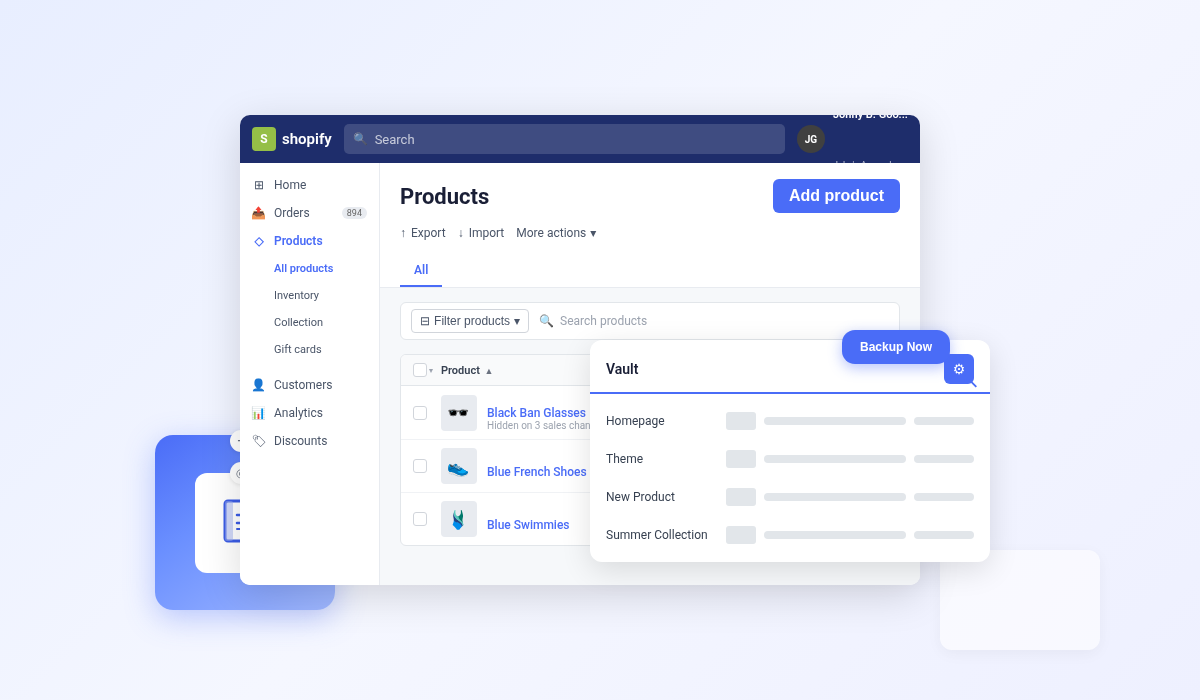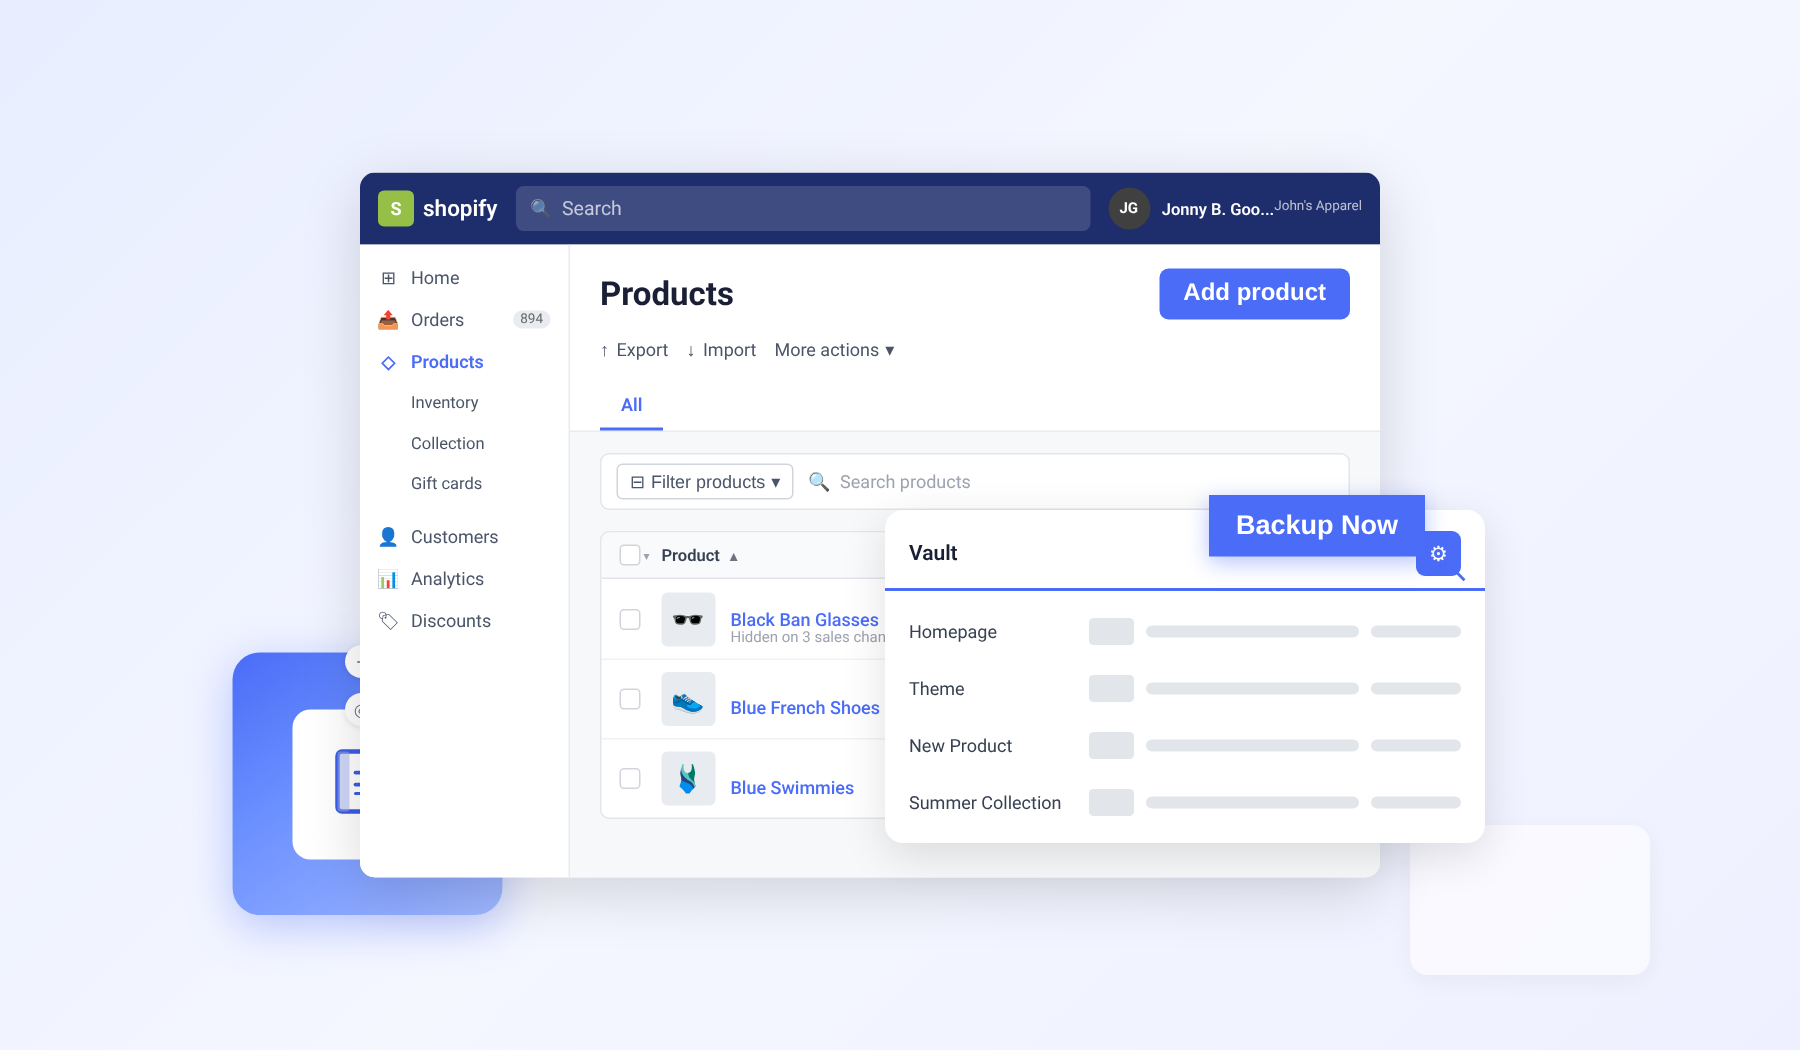--- a/index.html
+++ b/index.html
@@ -129,21 +129,22 @@
       border-radius: 50%;
       display: flex;
       align-items: center;
       justify-content: center;
       font-size: 10px;
       font-weight: 700;
       color: white;
     }
     .user-info {
       display: flex;
-      flex-direction: row;
+      flex-direction: column;
+      gap: 39px;
     }
     .user-name {
       font-size: 11px;
       font-weight: 600;
     }
     .user-store {
       font-size: 9px;
       opacity: 0.7;
     }
 
@@ -404,23 +405,23 @@
       font-size: 14px;
       cursor: pointer;
     }
     .backup-now-btn {
       position: absolute;
       top: -10px;
       right: 40px;
       background: #4a6cf7;
       color: white;
       border: none;
-      border-radius: 0;
+      border-radius: 13px;
       padding: 10px 18px;
-      font-size: 18px;
+      font-size: 12px;
       font-weight: 700;
       cursor: pointer;
       box-shadow: 0 4px 14px rgba(74,108,247,0.4);
     }
     .cursor-icon {
       position: absolute;
       top: 28px;
       right: 10px;
       font-size: 22px;
       color: #4a6cf7;
@@ -591,20 +592,23 @@
         <span class="sidebar-item-icon">📤</span>
         <span>Orders</span>
         <span class="sidebar-badge">894</span>
       </div>
 
       <div class="sidebar-item active">
         <span class="sidebar-item-icon">◇</span>
         <span>Products</span>
       </div>
 
+      <div class="sidebar-item sidebar-sub active">
+        <span>All products</span>
+      </div>
       <div class="sidebar-item sidebar-sub">
         <span>Inventory</span>
       </div>
       <div class="sidebar-item sidebar-sub">
         <span>Collection</span>
       </div>
       <div class="sidebar-item sidebar-sub">
         <span>Gift cards</span>
       </div>
 

